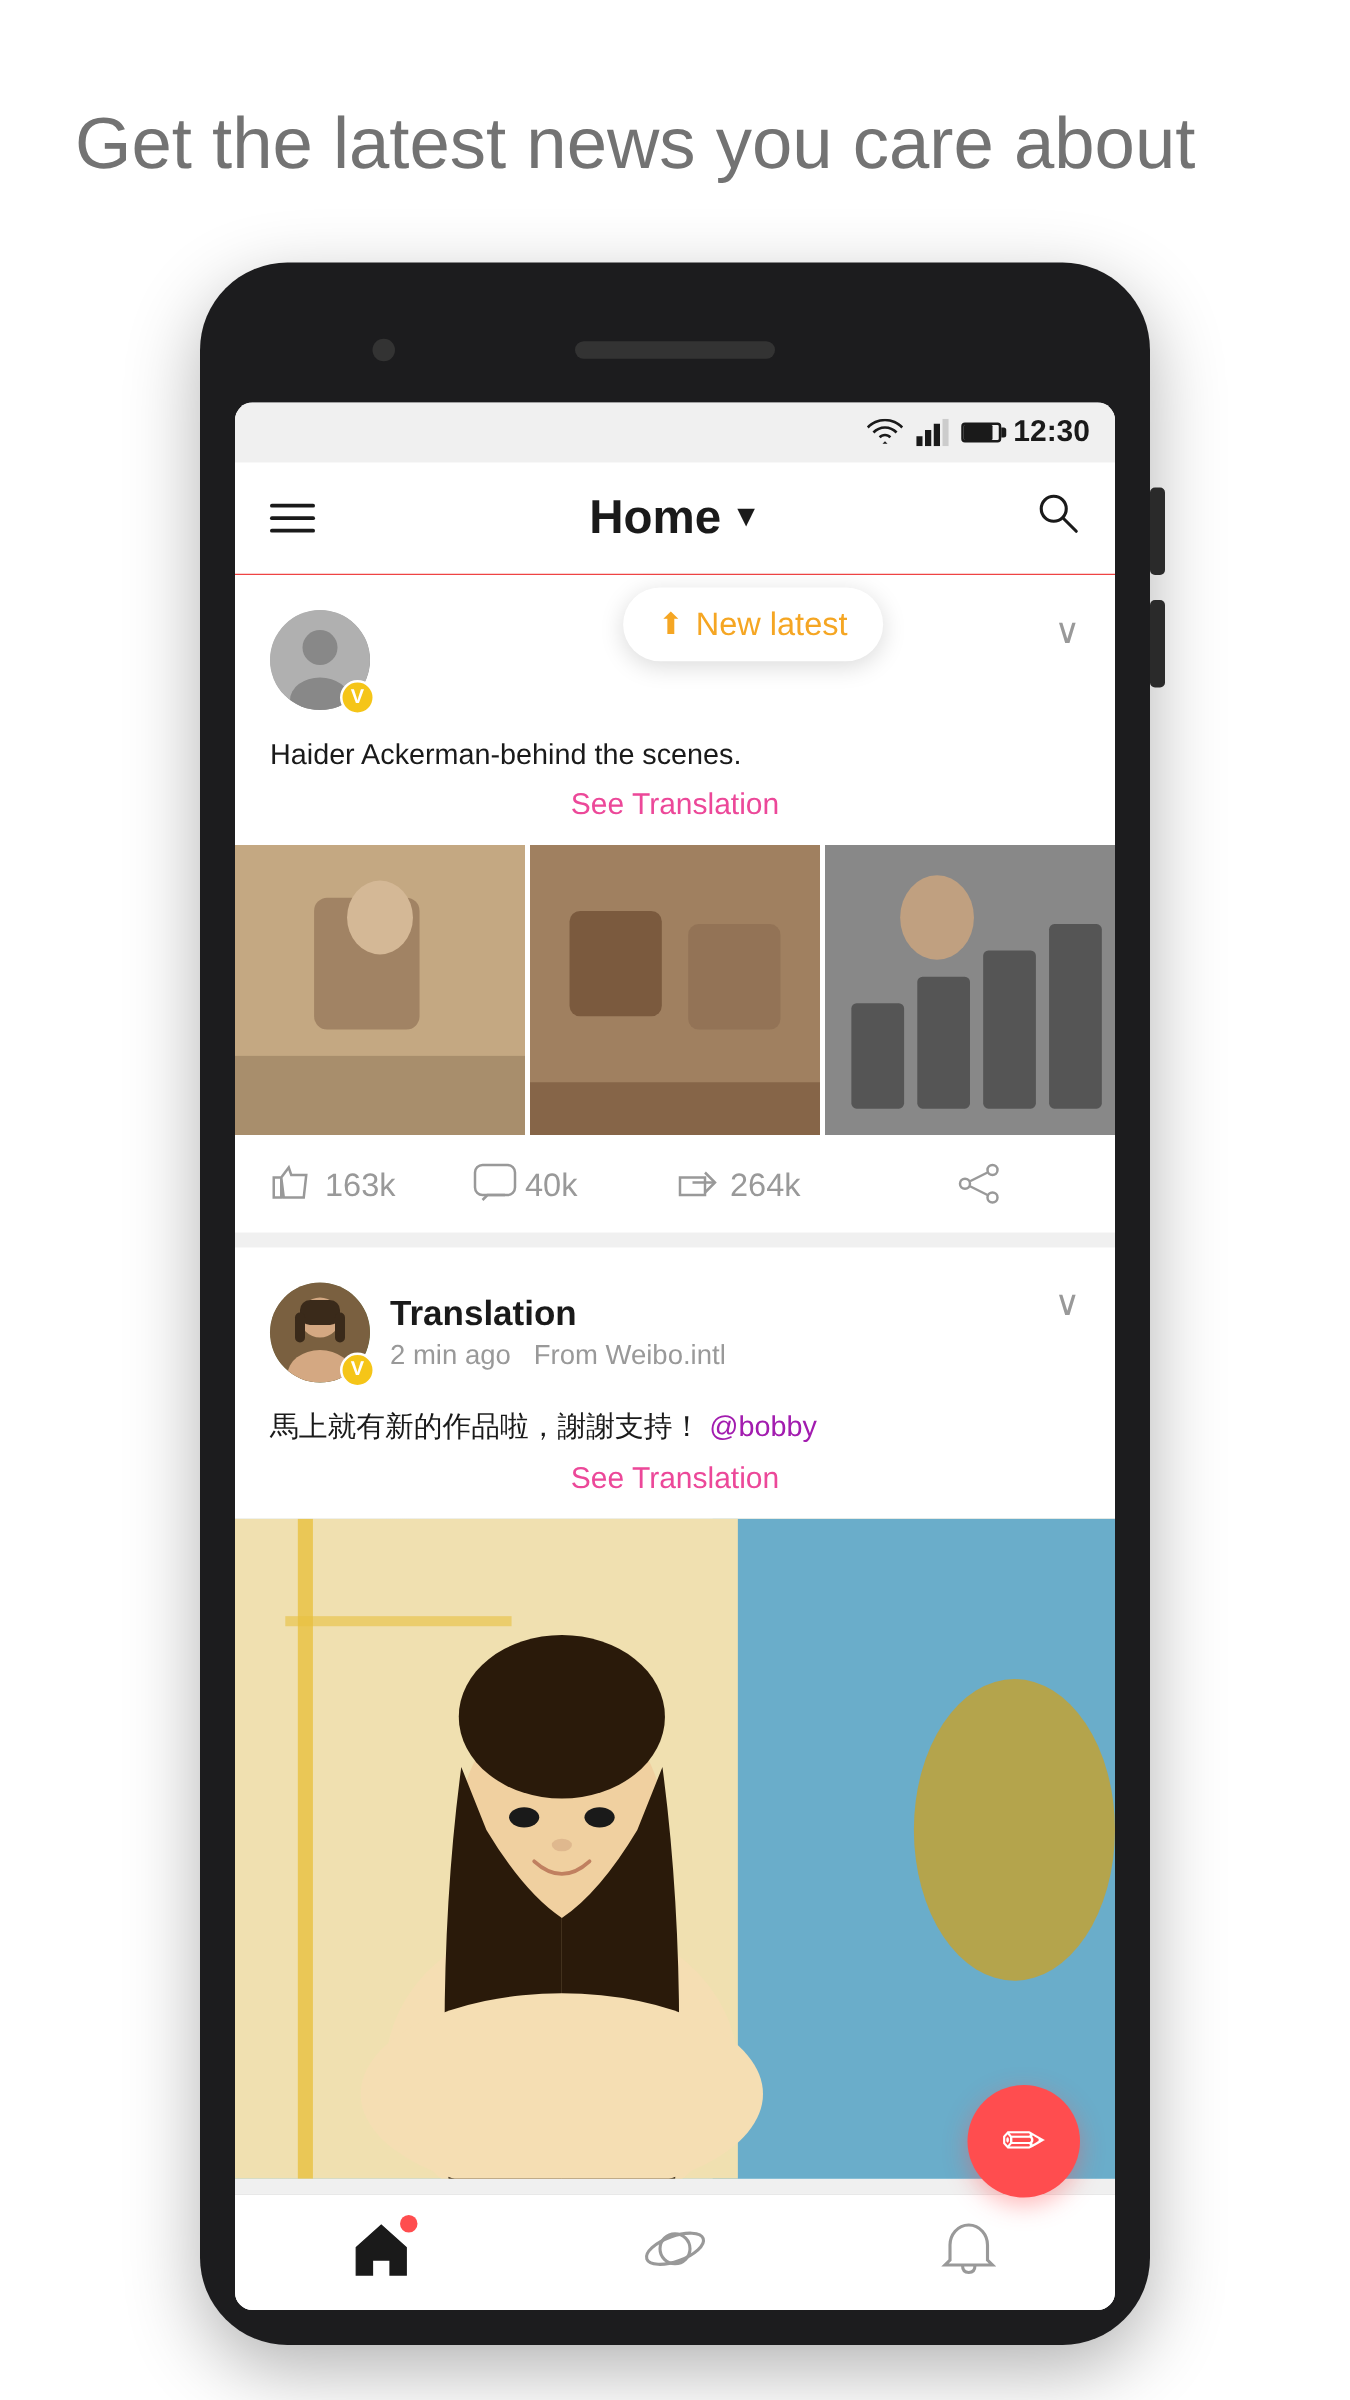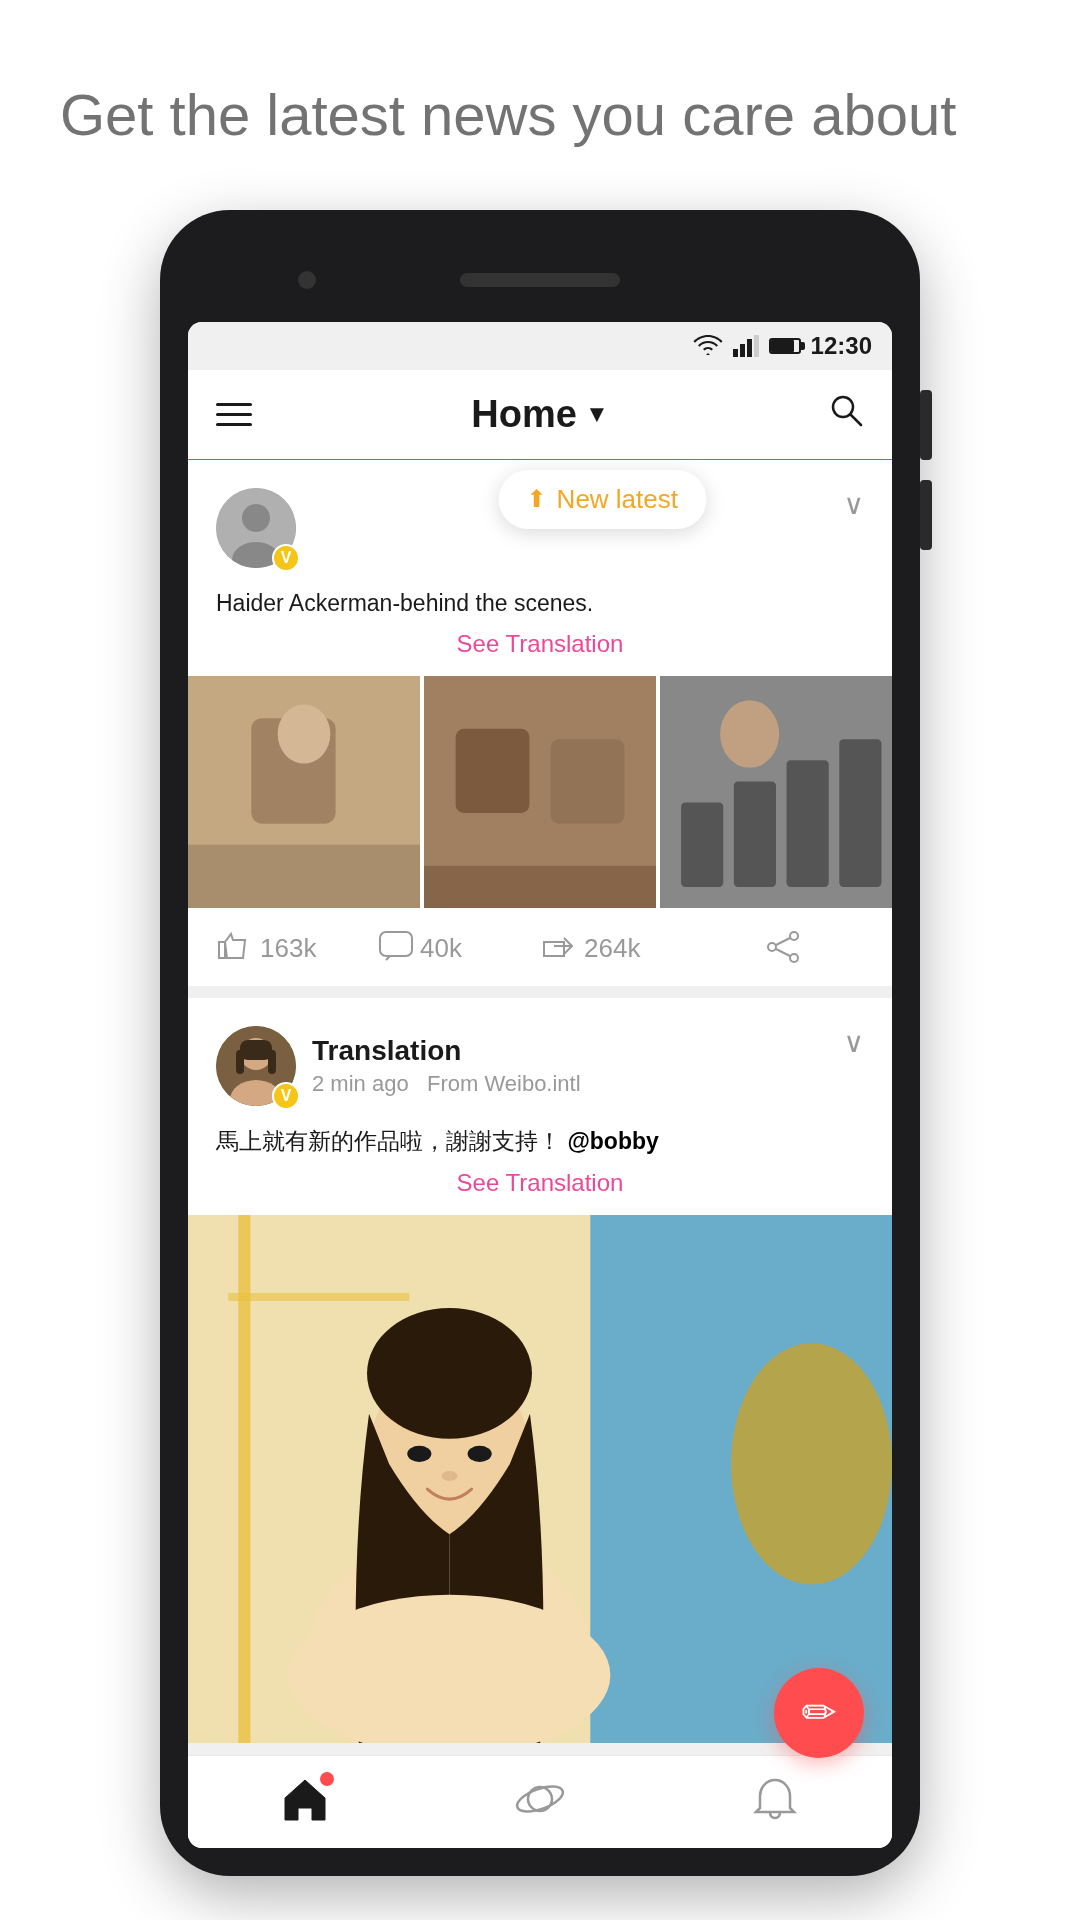--- a/index.html
+++ b/index.html
@@ -250,22 +250,21 @@
       cursor: pointer;
     }
 
     .post-text {
       font-size: 23px;
       color: #1a1a1a;
       margin-bottom: 10px;
       line-height: 1.5;
     }
     .post-mention {
-      color: #000000;
-      font-weight: bold;
+      color: #a21caf;
     }
     .see-translation {
       font-size: 24px;
       color: #ec4899;
       margin-bottom: 18px;
       cursor: pointer;
       text-align: center;
     }
 
     

